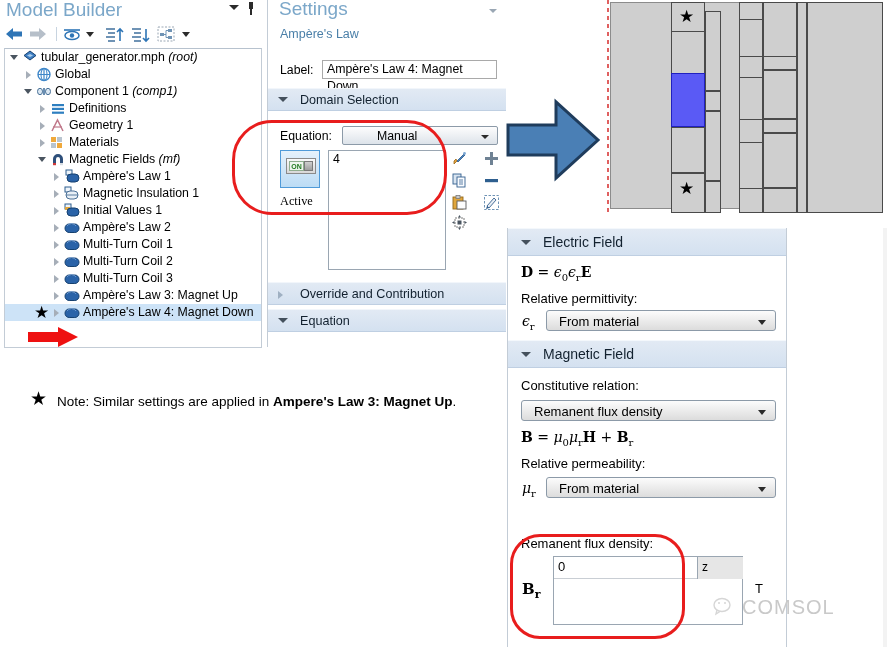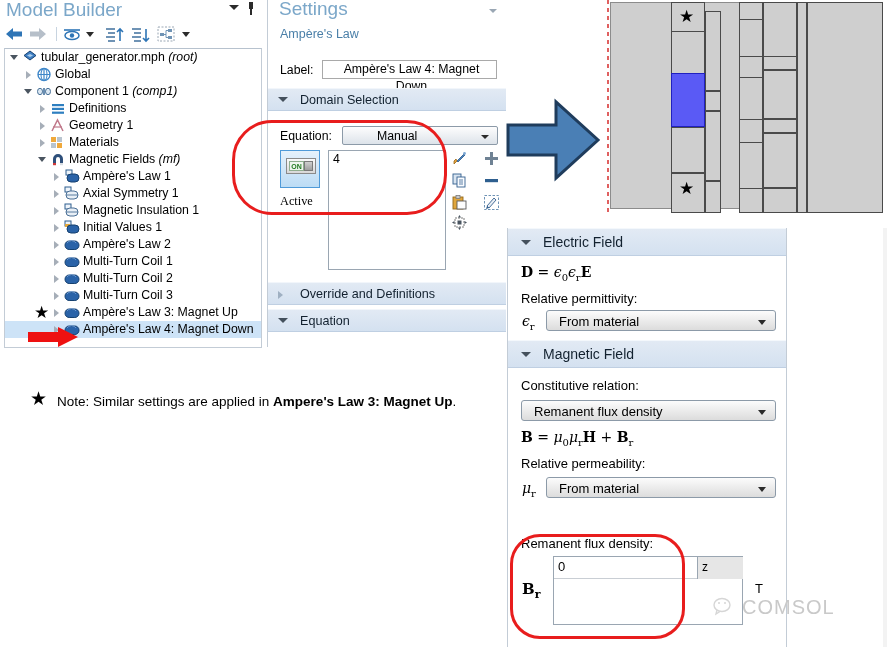--- a/index.html
+++ b/index.html
@@ -54,21 +54,21 @@
   
   .star{font-size:17px;line-height:17px;color:#000;}
 
   
   #settings{left:267px;top:0;width:238px;height:347px;background:#fff;
     border-left:1px solid #c3ccd6;}
   #st-title{left:11px;top:-2px;font-size:19px;color:#7ba7c9;}
   #st-sub{left:12px;top:27px;font-size:12.5px;color:#4a7fa8;}
   #st-dd{right:9px;top:9px;width:0;height:0;
     border-left:4px solid transparent;border-right:4px solid transparent;border-top:4px solid #9aa7b4;}
-  #lbl-row{left:0;top:60px;width:238px;height:22px;text-align:center;}
+  #lbl-row{left:0;top:60px;width:238px;height:22px;}
   #lbl-text{left:12px;top:3px;font-size:12.3px;}
   #lbl-input{left:54px;top:0px;width:175px;height:19px;border:1px solid #a9a9a9;
     background:#fff;box-sizing:border-box;font-size:12.3px;line-height:17px;padding-left:4px;color:#000;}
 
   .sec-hd{position:absolute;left:0;width:238px;height:23px;
     background:linear-gradient(#e2eaf4,#d4e1f0);border-top:1px solid #f2f6fb;border-bottom:1px solid #bfcfe2;
     box-sizing:border-box;}
   .sec-hd .tw2{position:absolute;left:10px;top:8px;}
   .tw2.open{width:0;height:0;border-left:5px solid transparent;border-right:5px solid transparent;border-top:5px solid #44505c;}
   .tw2.closed{width:0;height:0;border-top:4.5px solid transparent;border-bottom:4.5px solid transparent;border-left:5.5px solid #9fb0c2;}
@@ -298,29 +298,20 @@
           </svg></span>
         <span class="tlabel" style="left: 78px;">Ampère's Law 1</span>
       </div>
       <div class="trow">
         <span class="tw closed" style="left: 46px;"></span>
         <span class="ticon" style="left: 59px;"><svg width="16" height="15" viewBox="0 0 16 15">
             <rect x="1" y="1" width="6" height="5" fill="#eef4fa" stroke="#2e5f8f" stroke-width="1"></rect>
             <rect x="2" y="5" width="12" height="8" rx="4" fill="#e8eff6" stroke="#4a6f96" stroke-width="1"></rect>
             <path d="M2 9 H14" stroke="#4a6f96" stroke-width="0.9"></path>
           </svg></span>
-        <span class="tlabel" style="left: 78px;">Axial Symmetry 1</span>
-      </div>
-      <div class="trow">
-        <span class="tw closed" style="left: 46px;"></span>
-        <span class="ticon" style="left: 59px;"><svg width="16" height="15" viewBox="0 0 16 15">
-            <rect x="1" y="1" width="6" height="5" fill="#eef4fa" stroke="#2e5f8f" stroke-width="1"></rect>
-            <rect x="2" y="5" width="12" height="8" rx="4" fill="#e8eff6" stroke="#4a6f96" stroke-width="1"></rect>
-            <path d="M2 9 H14" stroke="#4a6f96" stroke-width="0.9"></path>
-          </svg></span>
         <span class="tlabel" style="left: 78px;">Magnetic Insulation 1</span>
       </div>
       <div class="trow">
         <span class="tw closed" style="left: 46px;"></span>
         <span class="ticon" style="left: 59px;"><svg width="16" height="15" viewBox="0 0 16 15">
             <rect x="1" y="1" width="6" height="5" fill="#eef4fa" stroke="#2e5f8f" stroke-width="1"></rect>
             <rect x="1" y="4" width="5" height="3" fill="#e0a63c"></rect>
             <rect x="3" y="5" width="12" height="8" rx="4" fill="#2a63a8" stroke="#15406f" stroke-width="1"></rect>
           </svg></span>
         <span class="tlabel" style="left: 78px;">Initial Values 1</span>
@@ -461,21 +452,21 @@
   <div class="aicon" style="left:215px;top:194px">
     <svg width="17" height="17" viewBox="0 0 17 17">
       <rect x="1.5" y="1.5" width="14" height="14" fill="none" stroke="#6f93b5" stroke-width="1" stroke-dasharray="2.5,1.5"></rect>
       <path d="M4 12 L11 4 L13 6 L6 14 Z" fill="#e9eef4" stroke="#34608f" stroke-width="0.9"></path>
       <path d="M4 12 L6 14 L3 15 Z" fill="#34608f"></path>
     </svg>
   </div>
 
   <div class="sec-hd" style="top:282px">
     <div class="tw2 closed"></div>
-    <span class="t">Override and Definitions</span>
+    <span class="t">Override and Contribution</span>
   </div>
   <div class="sec-hd" style="top:309px">
     <div class="tw2 open"></div>
     <span class="t">Equation</span>
   </div>
   <div class="abs" style="left:10px;top:336px;width:220px;height:12px;overflow:hidden;color:#2e4a66;font-size:12px;"></div>
 </div>
 
 <div class="rede" id="red-sel" style="left:232px;top:120px;width:215px;height:95px;border-radius:40px;"></div>
 

